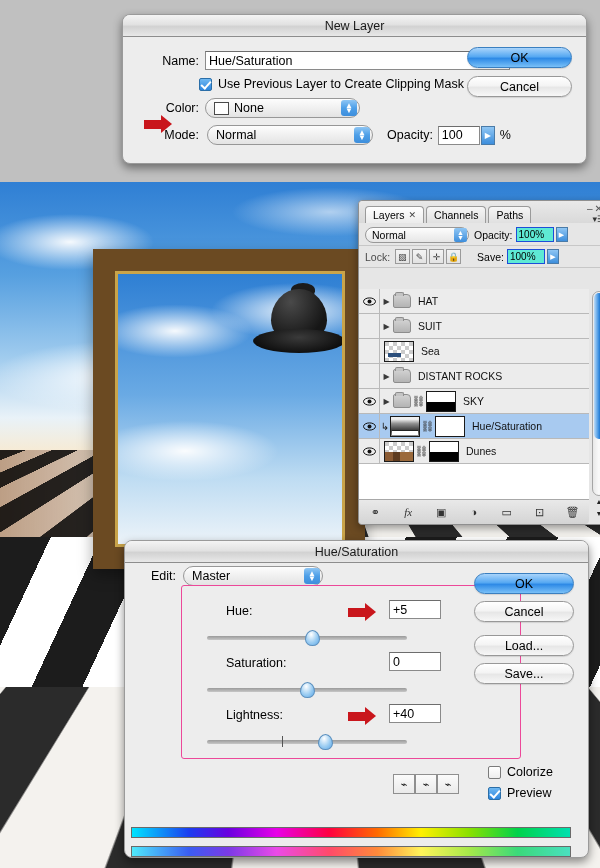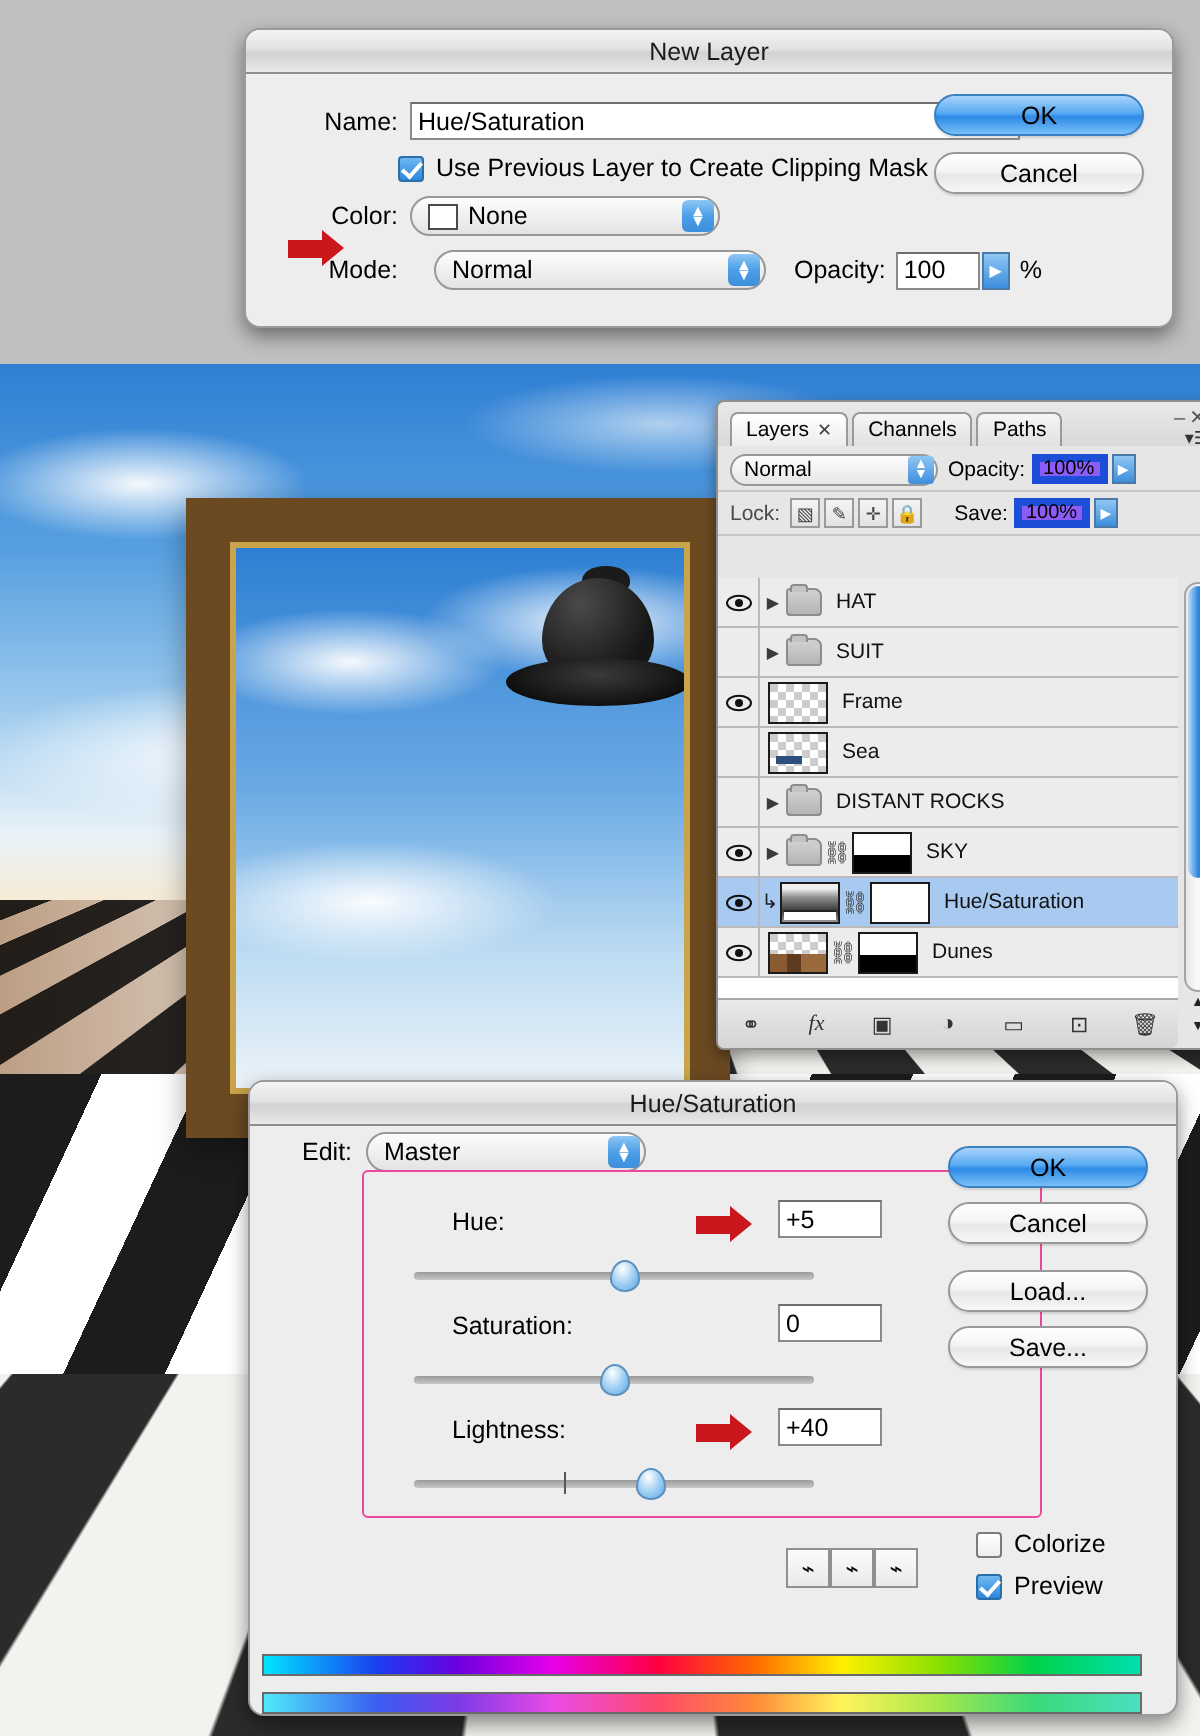--- a/index.html
+++ b/index.html
@@ -212,21 +212,21 @@
   #panel-winbtns { position:absolute; right:4px; top:2px; font-size:10px; color:#555; letter-spacing:2px; }
   #panel-menu { position:absolute; right:4px; top:13px; font-size:9px; color:#333; }
   .panel-row {
     display:flex; align-items:center;
     padding:0 6px;
     height:22px;
     border-bottom:1px solid #c7c7c7;
     background:#e6e6e6;
   }
   .field-sm {
-    background:#8b5cf6; border:4px solid #1d4ed8;
+    background:#5eead4; border:1px solid #1d4ed8;
     height:15px; width:38px;
     font-size:10px; display:flex; align-items:center; justify-content:flex-start;
     padding-left:2px;
   }
   .mini-arrow {
     width:12px; height:15px; margin-left:2px;
     background: linear-gradient(to bottom,#8fc6f4,#3d8edc);
     border:1px solid #4a7ba8;
     display:flex;align-items:center;justify-content:center;
     color:#fff; font-size:7px;
@@ -417,21 +417,21 @@
         <span style="display:inline-block;width:15px;height:13px;background:#fff;border:1px solid #4a4a4a;margin-right:5px;"></span>
         <span>None</span>
         <span class="arrows">
             <span>▲</span>
             <span>▼</span>
           </span>
       </div>
     </div>
 
     <div class="row">
-      <div class="lbl" style="width:62px;margin-right:18px;">Mode:</div>
+      <div class="lbl" style="width:62px;margin-right:8px;">Mode:</div>
       <div class="popup" style="width:166px;">
         <span>Normal</span>
         <span class="arrows">
             <span>▲</span>
             <span>▼</span>
           </span>
       </div>
       <div style="margin-left:14px;font-size:12.5px;">Opacity:</div>
       <div class="txtfield" style="width:42px;margin-left:5px;">100</div>
       <div style="width:14px;height:19px;margin-left:1px;background:linear-gradient(to bottom,#8fc6f4,#3d8edc);border:1px solid #4a7ba8;display:flex;align-items:center;justify-content:center;color:#fff;font-size:8px;">▶</div>
@@ -503,30 +503,20 @@
       <div class="lname">HAT</div>
     </div>
 
     <div class="layer">
       <div class="eye"></div>
       <div class="tri">▶</div>
       <div class="folder-ic"></div>
       <div class="lname">SUIT</div>
     </div>
 
-    <div class="layer">
-      <div class="eye">
-        <svg width="13" height="9" viewBox="0 0 13 9">
-            <ellipse cx="6.5" cy="4.5" rx="6" ry="3.6" fill="none" stroke="#111" stroke-width="1"></ellipse>
-            <circle cx="6.5" cy="4.5" r="2" fill="#111"></circle>
-          </svg>
-      </div>
-      <div class="thumb" style="margin-left:4px;"></div>
-      <div class="lname">Frame</div>
-    </div>
 
     <div class="layer">
       <div class="eye"></div>
       <div class="thumb seathumb" style="margin-left:4px;"></div>
       <div class="lname">Sea</div>
     </div>
 
     <div class="layer">
       <div class="eye"></div>
       <div class="tri">▶</div>

